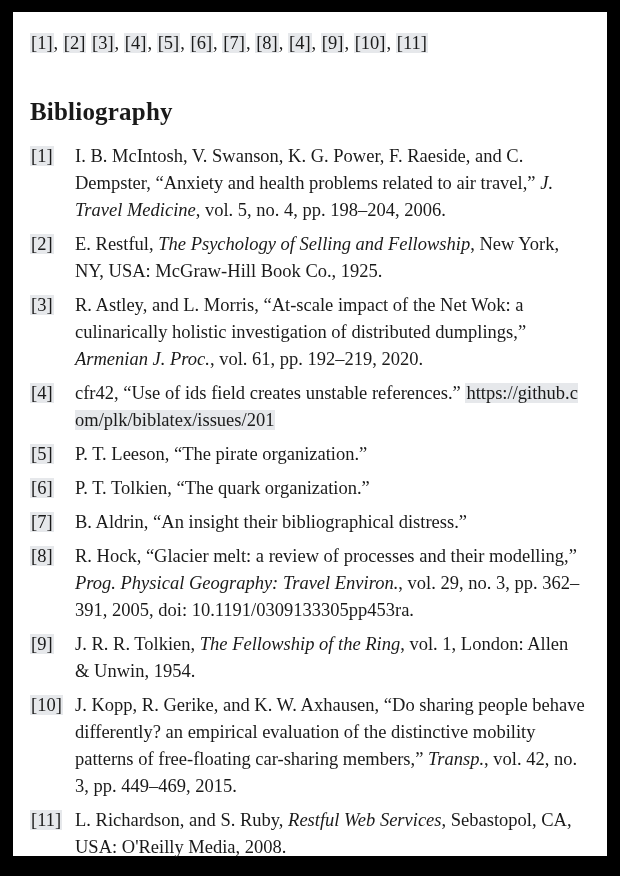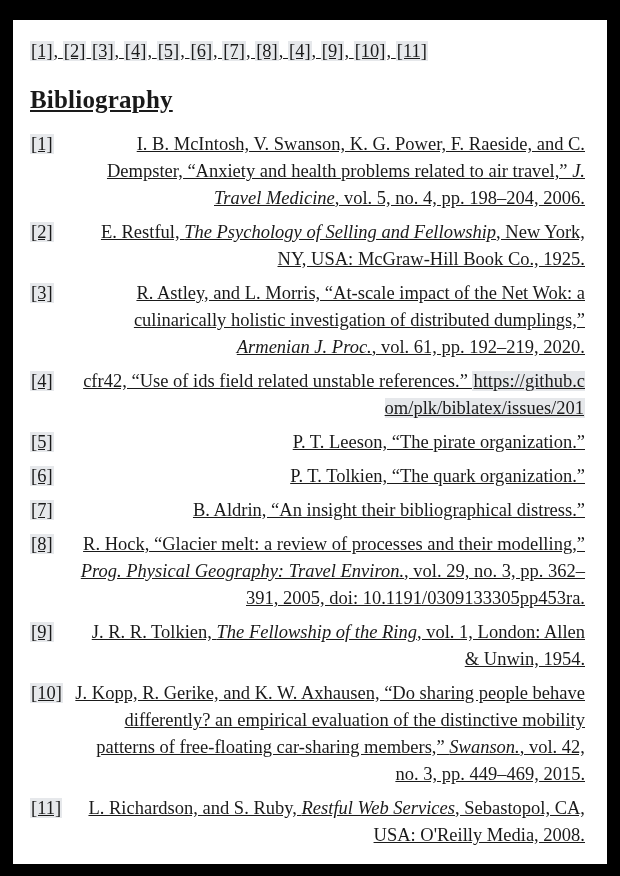--- a/index.html
+++ b/index.html
@@ -5,56 +5,55 @@
   html, body { margin: 0; padding: 0; }
   body {
     width: 620px; height: 876px;
     background: #000000;
     overflow: hidden;
     position: relative;
     font-family: "Liberation Serif", "DejaVu Serif", serif;
   }
   .page {
     position: absolute;
-    left: 13px; top: 20px;
+    left: 13px; top: 12px;
     width: 594px; height: 844px;
     background: #ffffff;
     box-sizing: border-box;
     padding: 18px 22px 0 17px;
     color: #1a1a1a;
-    text-decoration: underline;
   }
   .citations-line {
     font-size: 18.5px;
     line-height: 27px;
     white-space: nowrap;
   }
   .hl {
     background: #e6e8eb;
     padding: 0 1px;
   }
   .page-heading {
-    margin: 20px 0 0 0;
+    margin: 40px 0 0 0;
     font-size: 25px;
     line-height: 30px;
     font-weight: 700;
     letter-spacing: 0.2px;
   }
   .ref-list {
     margin-top: 16px;
     font-size: 18.5px;
     line-height: 27px;
   }
   .ref {
     display: grid;
     grid-template-columns: 45px 1fr;
     margin-bottom: 7px;
   }
   .ref-label { justify-self: start; align-self: start; }
-  .ref-body { max-width: 510px; text-align: right; }
+  .ref-body { max-width: 510px; }
   .ref-body em { font-style: italic; }
   .link {
     overflow-wrap: anywhere;
     word-break: break-all;
   }
 </style>
 </head>
 <body>
 
 <div class="page">
@@ -68,21 +67,21 @@
       <div class="ref">
         <span class="ref-label"><span class="hl">[2]</span></span>
         <div class="ref-body"><span>E. Restful, </span><em>The Psychology of Selling and Fellowship</em><span>, New York, NY, USA: McGraw-Hill Book Co., 1925.</span></div>
       </div>
       <div class="ref">
         <span class="ref-label"><span class="hl">[3]</span></span>
         <div class="ref-body"><span>R. Astley, and L. Morris, “At-scale impact of the Net Wok: a culinarically holistic investigation of distributed dumplings,” </span><em>Armenian J. Proc.</em><span>, vol. 61, pp. 192–219, 2020.</span></div>
       </div>
       <div class="ref">
         <span class="ref-label"><span class="hl">[4]</span></span>
-        <div class="ref-body"><span>cfr42, “Use of ids field related unstable references.” </span><span class="hl link">https://github.com/plk/biblatex/issues/201</span></div>
+        <div class="ref-body"><span>cfr42, “Use of ids field creates unstable references.” </span><span class="hl link">https://github.com/plk/biblatex/issues/201</span></div>
       </div>
       <div class="ref">
         <span class="ref-label"><span class="hl">[5]</span></span>
         <div class="ref-body"><span>P. T. Leeson, “The pirate organization.”</span></div>
       </div>
       <div class="ref">
         <span class="ref-label"><span class="hl">[6]</span></span>
         <div class="ref-body"><span>P. T. Tolkien, “The quark organization.”</span></div>
       </div>
       <div class="ref">
@@ -92,20 +91,20 @@
       <div class="ref">
         <span class="ref-label"><span class="hl">[8]</span></span>
         <div class="ref-body"><span>R. Hock, “Glacier melt: a review of processes and their modelling,” </span><em>Prog. Physical Geography: Travel Environ.</em><span>, vol. 29, no. 3, pp. 362–391, 2005, doi: 10.1191/0309133305pp453ra.</span></div>
       </div>
       <div class="ref">
         <span class="ref-label"><span class="hl">[9]</span></span>
         <div class="ref-body"><span>J. R. R. Tolkien, </span><em>The Fellowship of the Ring</em><span>, vol. 1, London: Allen &amp; Unwin, 1954.</span></div>
       </div>
       <div class="ref">
         <span class="ref-label"><span class="hl">[10]</span></span>
-        <div class="ref-body"><span>J. Kopp, R. Gerike, and K. W. Axhausen, “Do sharing people behave differently? an empirical evaluation of the distinctive mobility patterns of free-floating car-sharing members,” </span><em>Swanson.</em><span>, vol. 42, no. 3, pp. 449–469, 2015.</span></div>
+        <div class="ref-body"><span>J. Kopp, R. Gerike, and K. W. Axhausen, “Do sharing people behave differently? an empirical evaluation of the distinctive mobility patterns of free-floating car-sharing members,” </span><em>Transp.</em><span>, vol. 42, no. 3, pp. 449–469, 2015.</span></div>
       </div>
       <div class="ref">
         <span class="ref-label"><span class="hl">[11]</span></span>
         <div class="ref-body"><span>L. Richardson, and S. Ruby, </span><em>Restful Web Services</em><span>, Sebastopol, CA, USA: O'Reilly Media, 2008.</span></div>
       </div>
     </div>
 </div>
 
 </body></html>

